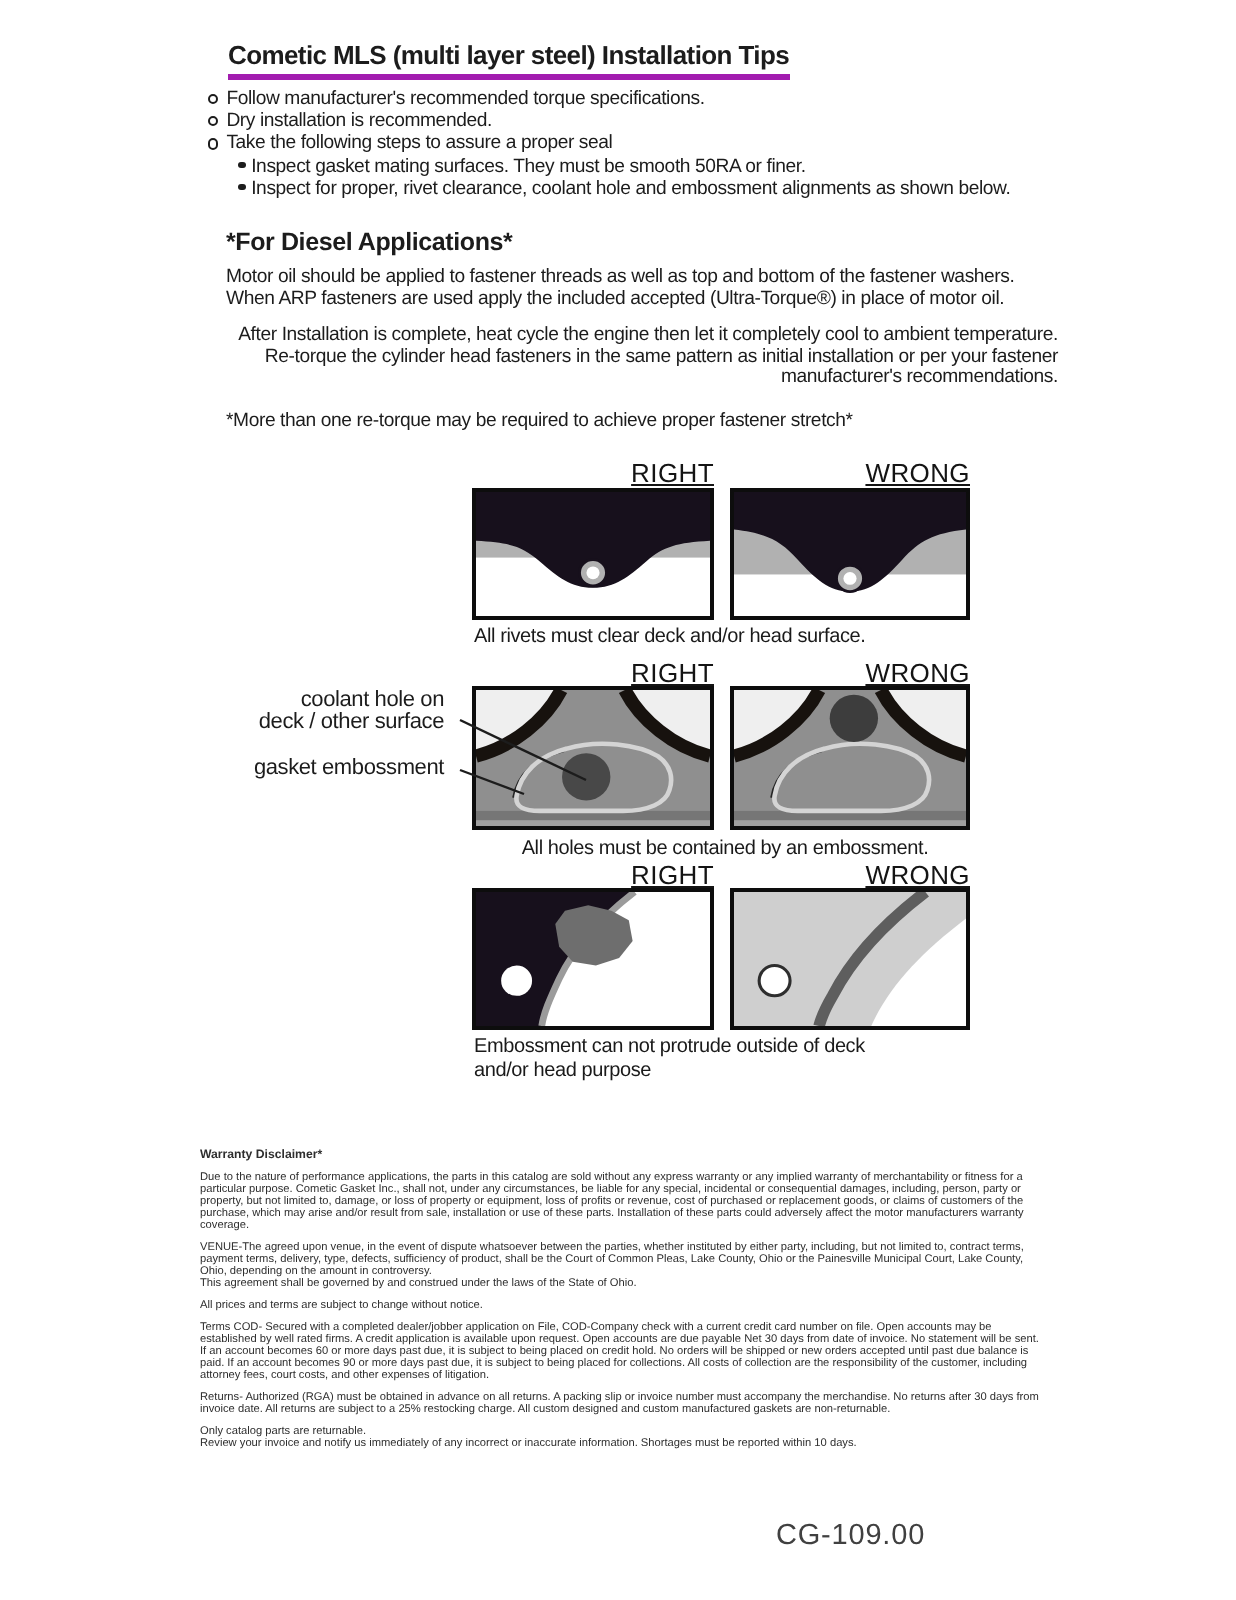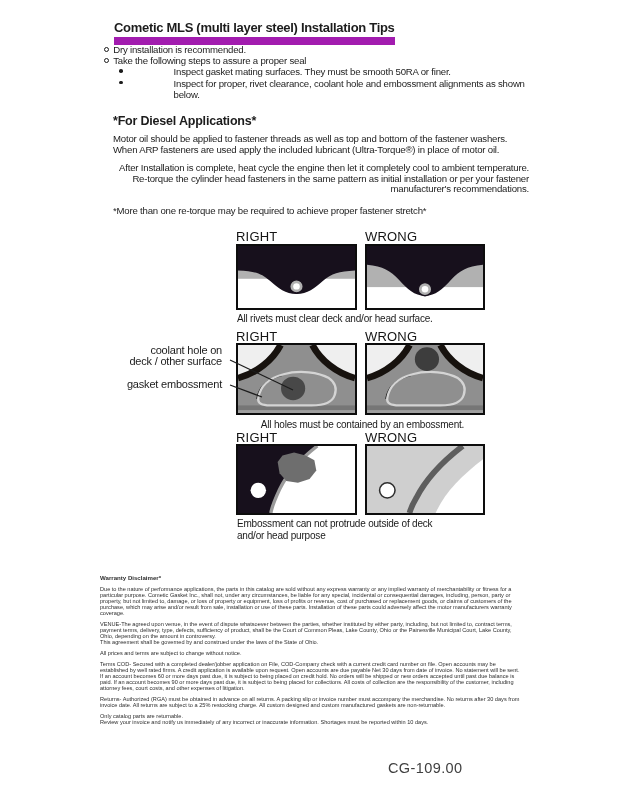--- a/index.html
+++ b/index.html
@@ -3,31 +3,31 @@
 <meta charset="utf-8">
 <style>
   html,body{margin:0;padding:0;background:#ffffff;}
   .page{
     position:relative;width:618px;height:800px;background:#ffffff;overflow:hidden;
     font-family:"Liberation Sans",sans-serif;color:#1c1c1c;
   }
   .abs{position:absolute;}
   .title{
     left:114px;top:20px;font-size:13px;font-weight:bold;letter-spacing:-0.3px;
-    border-bottom:8px solid #a21caf;padding-bottom:2px;white-space:nowrap;
+    border-bottom:3px solid #a21caf;padding-bottom:2px;white-space:nowrap;
   }
   .bullets{left:104px;top:44px;width:430px;font-size:9.6px;line-height:11.2px;letter-spacing:-0.2px;}
   .b-item{display:flex;align-items:flex-start;}
   .marker-o{flex:none;width:3.2px;height:3.2px;border:0.9px solid #1c1c1c;border-radius:50%;margin:3px 4px 0 0;}
   .marker-f{flex:none;width:3.6px;height:3.6px;background:#1c1c1c;border-radius:50%;margin:3px 3px 0 0;}
-  .sub{margin-left:15px;gap:48px;}
+  .sub{margin-left:15px;}
   .diesel-h{left:113px;top:114px;font-size:12.5px;font-weight:bold;letter-spacing:-0.2px;}
   .para{left:113px;width:416px;font-size:9.6px;line-height:10.6px;letter-spacing:-0.2px;}
   .fig{position:absolute;}
-  .figlabel{position:absolute;top:0;font-size:13px;letter-spacing:0.2px;text-align:left;color:#141414;}
+  .figlabel{position:absolute;top:0;font-size:13px;letter-spacing:0.2px;text-align:right;color:#141414;text-decoration:underline;}
   .figbox{position:absolute;border:2.5px solid #0d0d0d;box-sizing:border-box;background:#fff;}
   .figbox svg{display:block;width:100%;height:100%;}
   .figcap{position:absolute;font-size:10px;line-height:11.5px;letter-spacing:-0.2px;color:#1a1a1a;}
   .ann{position:absolute;width:122px;text-align:right;font-size:11px;line-height:11px;letter-spacing:-0.2px;}
   .leader{position:absolute;overflow:visible;z-index:5;}
   .disc{left:100px;top:575px;width:422px;font-size:5.6px;line-height:6px;color:#2e2e2e;letter-spacing:0;}
   .disc-h{font-weight:bold;font-size:6.1px;margin:0 0 5px 0;}
   .disc p{margin:0 0 5px 0;}
   .disc p.m0{margin-bottom:0;}
   .footer-code{left:388px;top:760px;font-size:14.5px;letter-spacing:0.4px;color:#404040;}
@@ -35,38 +35,42 @@
 </head>
 <body>
 
 <div class="page">
 
   <div class="abs title">Cometic MLS (multi layer steel) Installation Tips</div>
 
   <div class="abs bullets">
     <div class="b-item">
       <span class="marker-o"></span>
+      <span>Follow manufacturer's recommended torque specifications.</span>
+    </div>
+    <div class="b-item">
+      <span class="marker-o"></span>
       <span>Dry installation is recommended.</span>
     </div>
     <div class="b-item">
       <span class="marker-o"></span>
       <span>Take the following steps to assure a proper seal</span>
     </div>
     <div class="b-item sub">
       <span class="marker-f"></span>
       <span>Inspect gasket mating surfaces.  They must be smooth 50RA or finer.</span>
     </div>
     <div class="b-item sub">
       <span class="marker-f"></span>
       <span>Inspect for proper, rivet clearance, coolant hole and embossment alignments as shown below.</span>
     </div>
   </div>
 
   <div class="abs diesel-h">*For Diesel Applications*</div>
-  <div class="abs para" style="top:134px;">Motor oil should be applied to fastener threads as well as top and bottom of the fastener washers. When ARP fasteners are used apply the included lubricant (Ultra-Torque®) in place of motor oil.</div>
+  <div class="abs para" style="top:134px;">Motor oil should be applied to fastener threads as well as top and bottom of the fastener washers. When ARP fasteners are used apply the included accepted (Ultra-Torque®) in place of motor oil.</div>
   <div class="abs para" style="top:163px;text-align:right;">After Installation is complete, heat cycle the engine then let it completely cool to ambient temperature. Re-torque the cylinder head fasteners in the same pattern as initial installation or per your fastener manufacturer's recommendations.</div>
   <div class="abs para" style="top:206px;">*More than one re-torque may be required to achieve proper fastener stretch*</div>
 
   <div class="fig" style="left:236px;top:229px;width:249px;height:100px;">
     <div class="figlabel" style="left:0;width:121px;">RIGHT</div>
     <div class="figlabel" style="left:129px;width:120px;">WRONG</div>
     <div class="figbox" style="left:0;top:15px;width:121px;height:66px;">
       <svg viewBox="0 0 121 66" preserveAspectRatio="none">
         <rect x="0" y="0" width="121" height="66" fill="#ffffff"></rect>
         <rect x="0" y="24" width="121" height="11" fill="#b1b1b1"></rect>

